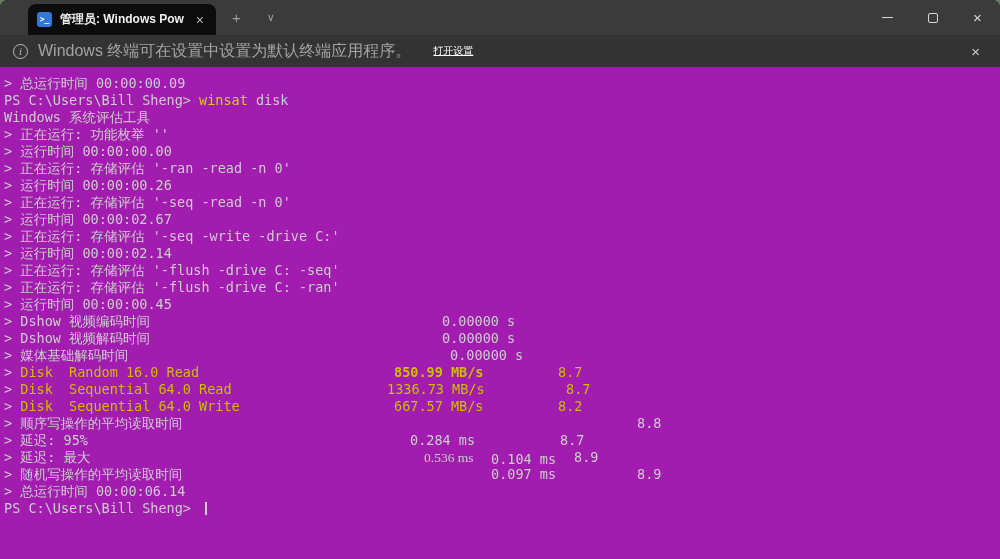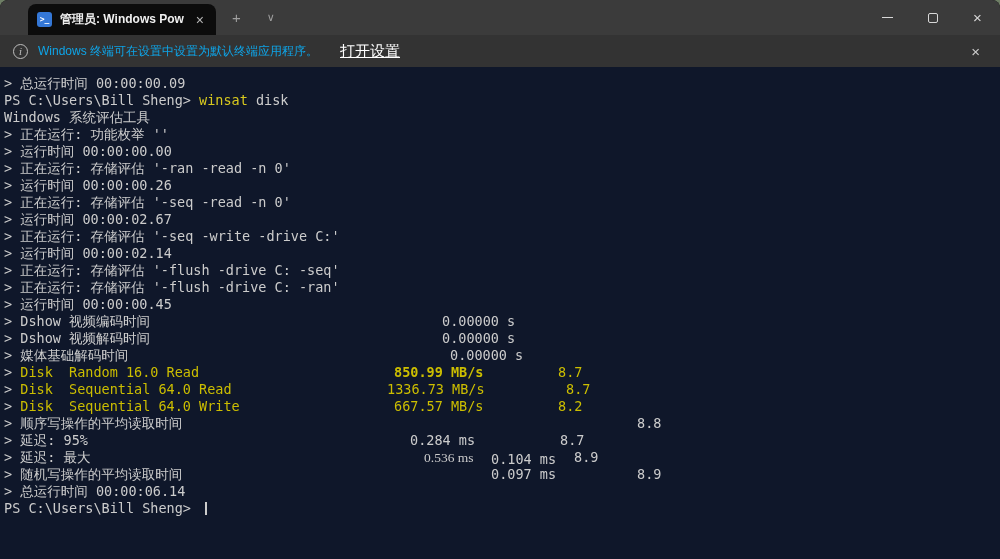--- a/index.html
+++ b/index.html
@@ -98,40 +98,40 @@
     color: #bdbdbd;
     font-family: "DejaVu Serif", serif;
     font-size: 10px;
     font-style: italic;
     line-height: 13px;
     text-align: center;
     flex-shrink: 0;
     margin-right: 10px;
   }
   .banner-text {
-    color: #0ea5e9;
-    font-size: 12px;
+    color: #a3a3a3;
+    font-size: 16px;
   }
   .banner-link {
     color: #ffffff;
-    font-size: 15px;
+    font-size: 10px;
     text-decoration: underline;
     margin-left: 22px;
     cursor: pointer;
   }
   .banner-spacer { flex: 1; }
   .banner-close {
     color: #cccccc;
     font-size: 15px;
     padding: 2px 6px;
   }
   
   .terminal {
     flex: 1;
-    background: #0f172a;
+    background: #a21caf;
     padding: 8px 0 16px 4px;
     font-family: "DejaVu Sans Mono", monospace;
     font-size: 13.5px;
     color: #cccccc;
     overflow: hidden;
     cursor: text;
   }
   .term-line {
     position: relative;
     height: 17px;

